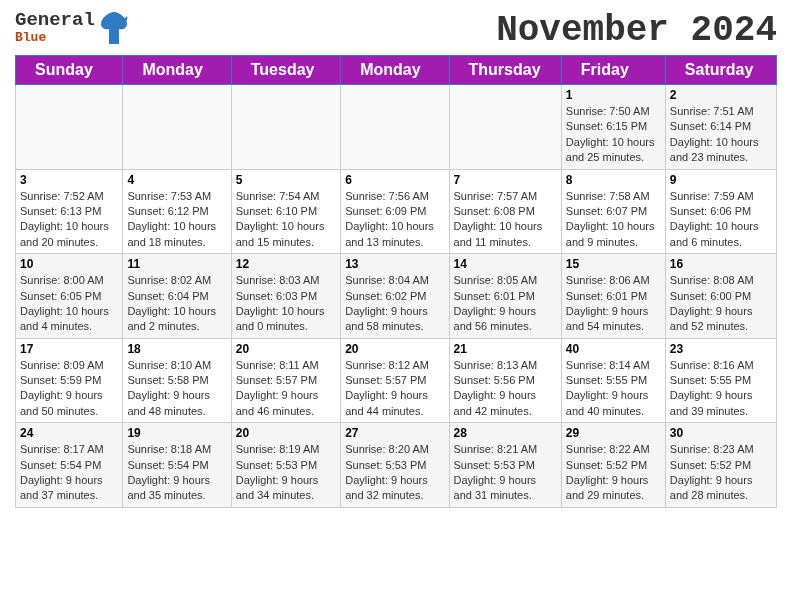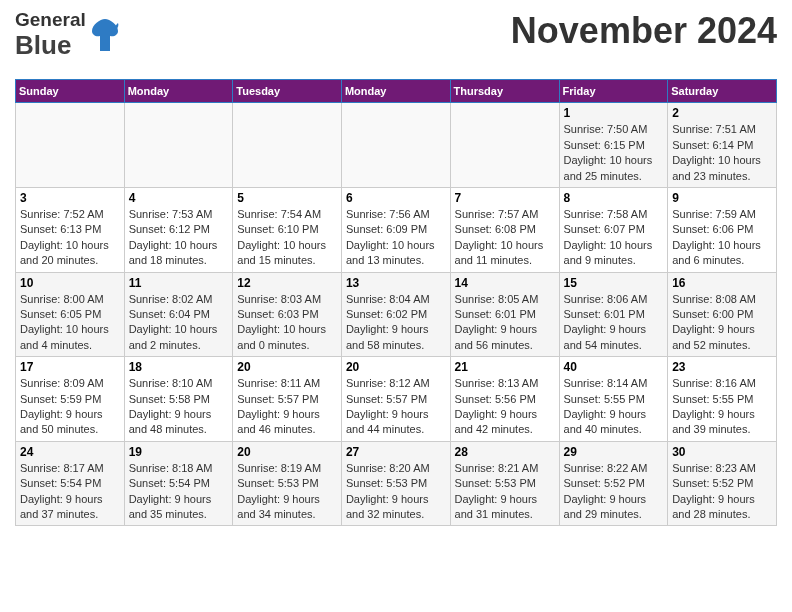--- a/index.html
+++ b/index.html
@@ -7,45 +7,46 @@
       font-family: Arial, sans-serif;
       background: #fff;
       width: 792px;
       min-height: 612px;
       padding: 10px 15px;
     }
     .header {
       display: flex;
       justify-content: space-between;
       align-items: flex-start;
-      margin-bottom: 20px;
+      margin-bottom: 4px;
+      font-family: Liberation Mono, monospace;
     }
     .title-area {
       text-align: right;
     }
     .month-title {
       font-size: 36px;
       font-weight: bold;
       color: #333;
     }
     .location {
       font-size: 14px;
       color: #555;
     }
     .calendar {
       width: 100%;
       border-collapse: collapse;
       font-size: 11px;
     }
     .calendar th {
-      background-color: #701a75;
+      background-color: #a21caf;
       color: #fff;
-      padding: 5px 3px;
+      padding: 5px 19px;
       text-align: left;
-      font-size: 11px;
+      font-size: 16px;
       font-weight: bold;
       border: 1px solid #2e7bc4;
     }
     .calendar td {
       border: 1px solid #ccc;
       vertical-align: top;
       padding: 3px 4px;
       width: 113px;
       min-height: 70px;
       background: #fff;
@@ -78,21 +79,21 @@
   </style>
 </head>
 <body>
 
 <div class="header">
   <div class="logo-container">
     <div style="display:flex; flex-direction:column; align-items:center;">
       <div style="display:flex; align-items:center; gap:2px;">
         <div style="display:flex; flex-direction:column; line-height:1;">
           <span style="font-size:19px; font-weight:bold; color:#333; line-height:1.1;">General</span>
-          <span style="font-size:26px; font-weight:bold; color:#404040; line-height:1.1;">Blue</span>
+          <span style="font-size:13px; font-weight:bold; color:#c2410c; line-height:1.1;">Blue</span>
         </div>
         <svg width="30" height="36" viewBox="0 0 30 36" style="margin-left:2px;">
           <path d="M15 2 C20 2 28 8 28 14 C28 18 24 20 20 19 L20 34 L10 34 L10 19 C6 20 2 18 2 14 C2 8 10 2 15 2 Z" fill="#2e7bc4"></path>
           <path d="M20 19 C24 16 30 10 28 6 C26 8 22 12 20 19 Z" fill="#2e7bc4"></path>
         </svg>
       </div>
     </div>
   </div>
   <div class="title-area">
     <div class="month-title">November 2024</div>

